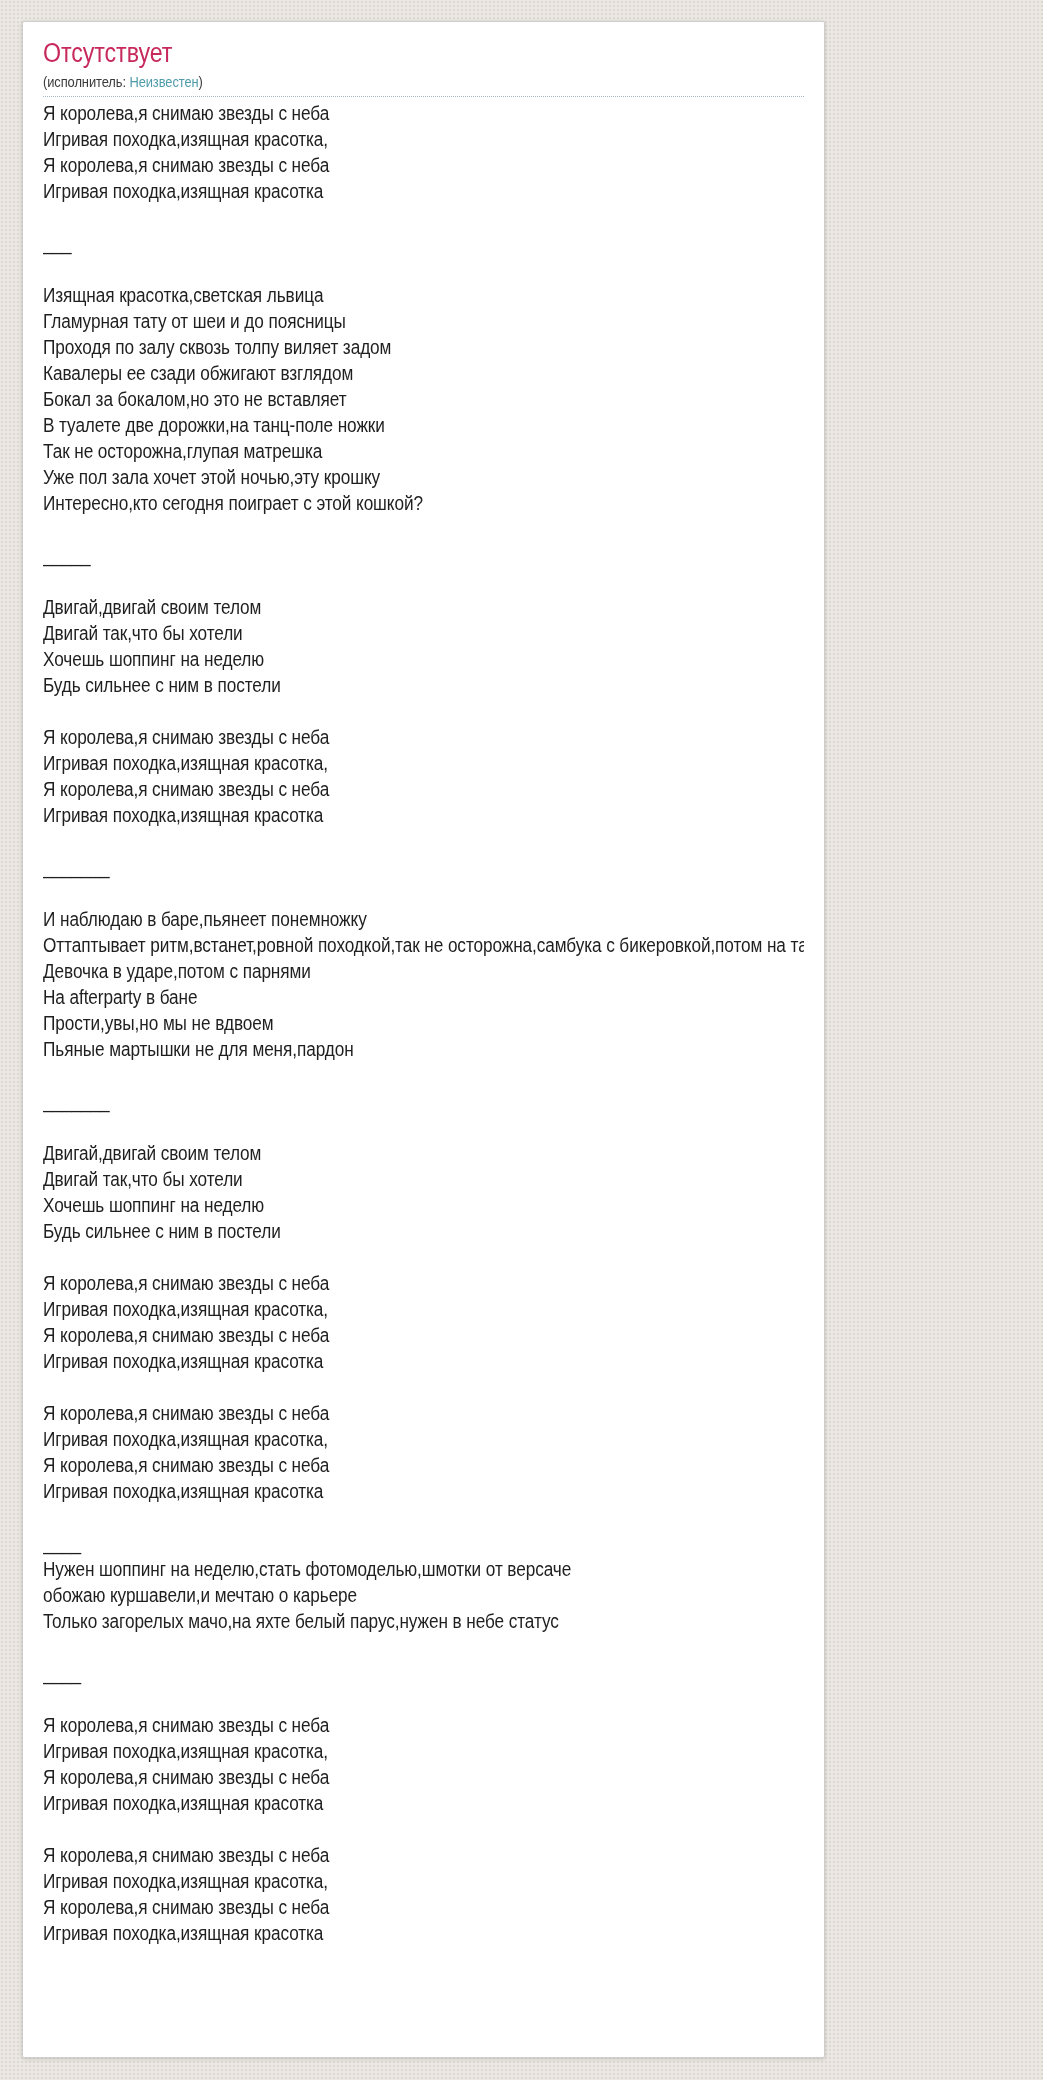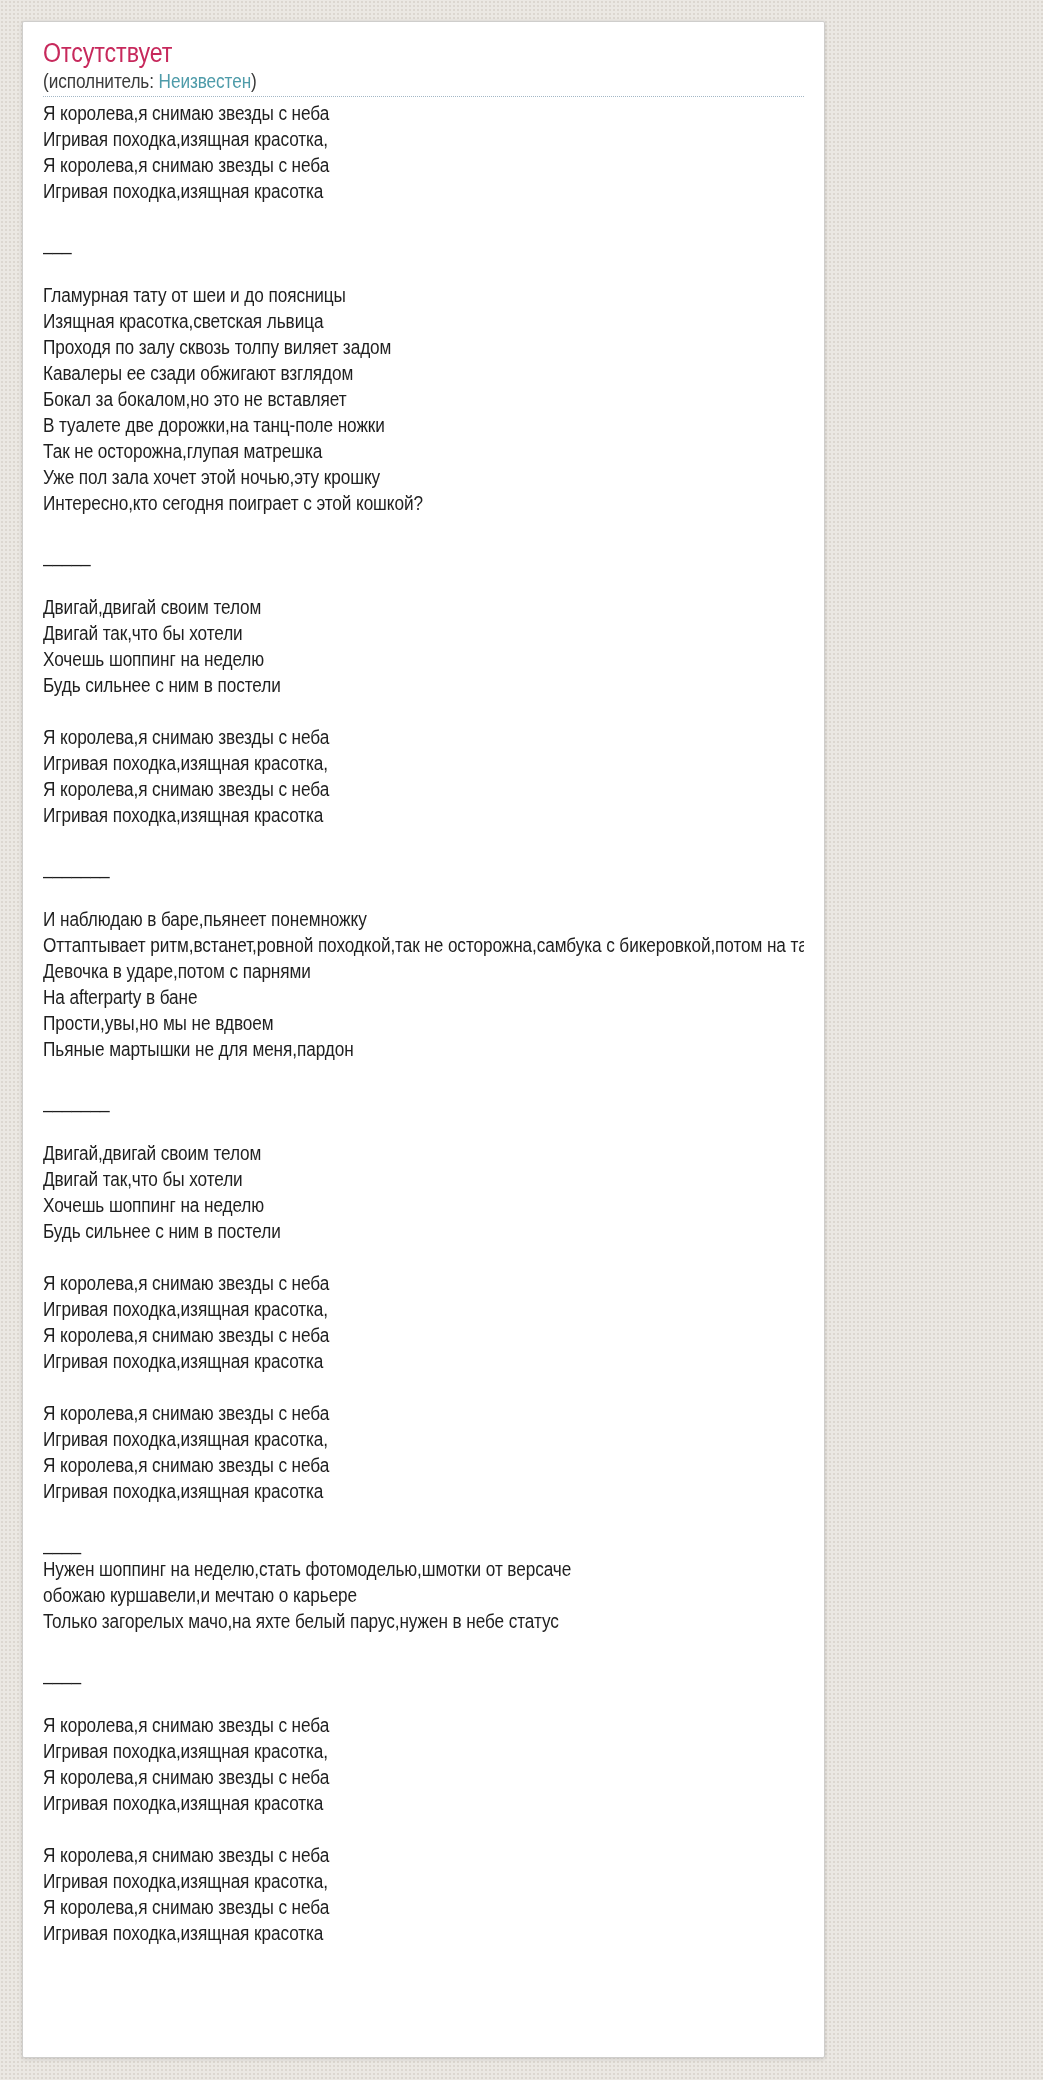--- a/index.html
+++ b/index.html
@@ -37,21 +37,21 @@
   }
   h1.title {
     margin: 0;
     font-size: 27px;
     line-height: 32px;
     font-weight: 400;
     color: #c7295c;
   }
   .artist {
     margin-top: 2px;
-    font-size: 20px;
+    font-size: 15px;
     line-height: 21px;
     color: #3a3a3a;
   }
   .artist .artist-link {
     color: #4e9ba9;
     text-decoration: none;
     cursor: pointer;
   }
   .divider {
     border-bottom: 1px dotted #a3b7c6;
@@ -78,22 +78,22 @@
   <div class="artist"><span class="nx"><span>(исполнитель: </span><a class="artist-link" href="#">Неизвестен</a><span>)</span></span></div>
   <div class="divider"></div>
   <div class="lyrics" id="lyrics">
       <div class="line"><span class="nx">Я королева,я снимаю звезды с неба</span></div>
       <div class="line"><span class="nx">Игривая походка,изящная красотка,</span></div>
       <div class="line"><span class="nx">Я королева,я снимаю звезды с неба</span></div>
       <div class="line"><span class="nx">Игривая походка,изящная красотка</span></div>
       <div class="line"><span class="nx">&nbsp;</span></div>
       <div class="line"><span class="nx">___</span></div>
       <div class="line"><span class="nx">&nbsp;</span></div>
+      <div class="line"><span class="nx">Изящная красотка,светская львица</span></div>
       <div class="line"><span class="nx">Гламурная тату от шеи и до поясницы</span></div>
-      <div class="line"><span class="nx">Изящная красотка,светская львица</span></div>
       <div class="line"><span class="nx">Проходя по залу сквозь толпу виляет задом</span></div>
       <div class="line"><span class="nx">Кавалеры ее сзади обжигают взглядом</span></div>
       <div class="line"><span class="nx">Бокал за бокалом,но это не вставляет</span></div>
       <div class="line"><span class="nx">В туалете две дорожки,на танц-поле ножки</span></div>
       <div class="line"><span class="nx">Так не осторожна,глупая матрешка</span></div>
       <div class="line"><span class="nx">Уже пол зала хочет этой ночью,эту крошку</span></div>
       <div class="line"><span class="nx">Интересно,кто сегодня поиграет с этой кошкой?</span></div>
       <div class="line"><span class="nx">&nbsp;</span></div>
       <div class="line"><span class="nx">_____</span></div>
       <div class="line"><span class="nx">&nbsp;</span></div>

